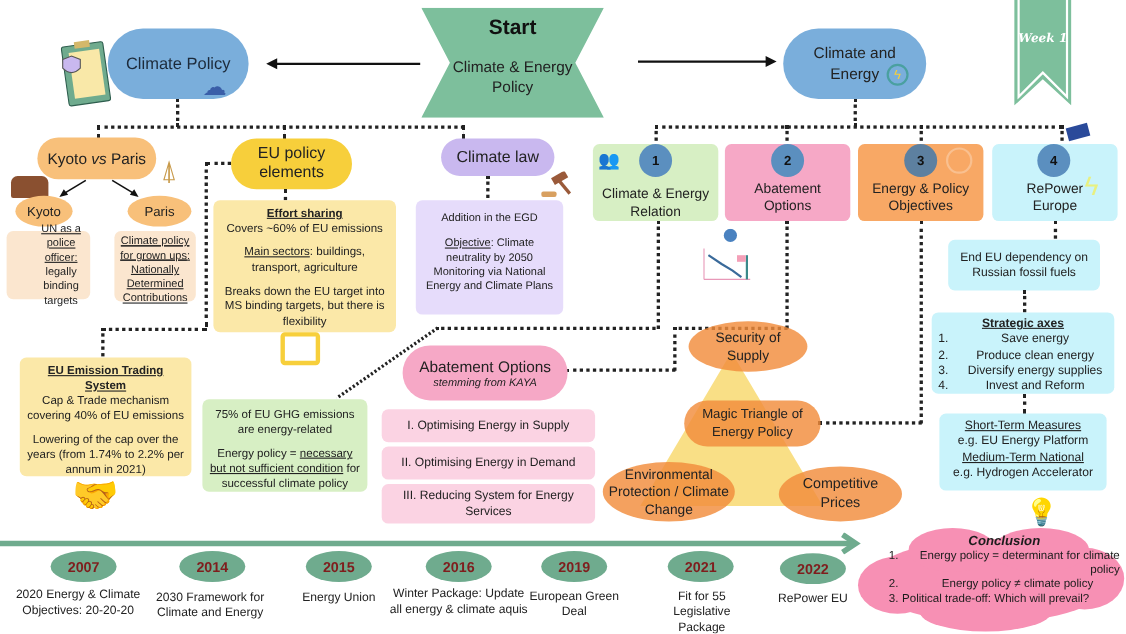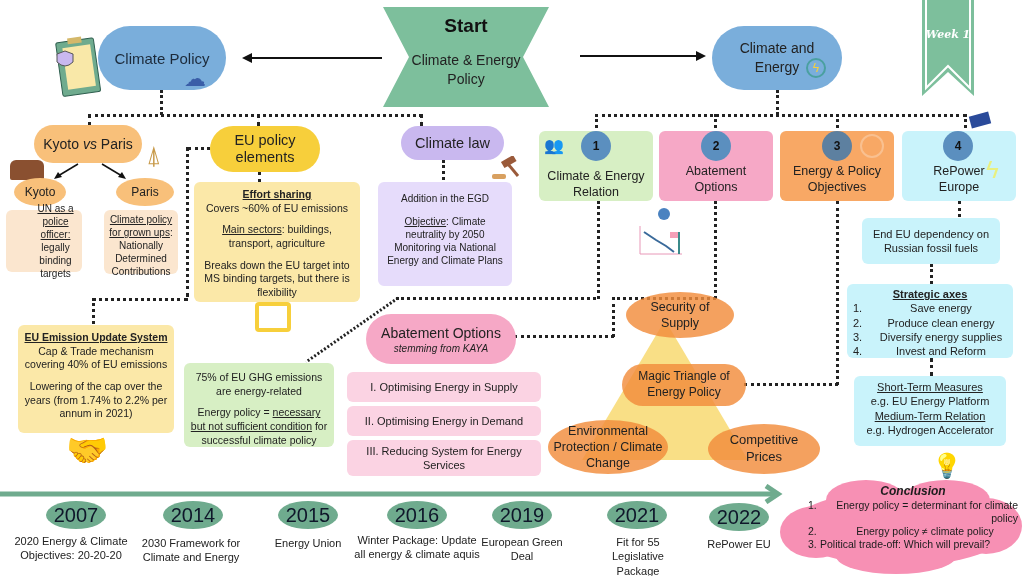--- a/index.html
+++ b/index.html
@@ -9,22 +9,22 @@
   .center { display: flex; align-items: center; justify-content: center; text-align: center; flex-direction: column; }
   .pill { border-radius: 40px; }
   .dot-v { position: absolute; border-left: 3px dotted #222; width: 0; }
   .dot-h { position: absolute; border-top: 3px dotted #222; height: 0; }
   .u { text-decoration: underline; }
   .b { font-weight: bold; }
   .i { font-style: italic; }
   .box { position: absolute; border-radius: 6px; text-align: center; font-size: 10.5px; line-height: 1.3; padding: 6px; }
   .num { position: absolute; width: 30px; height: 30px; border-radius: 50%; background: #5b8fbf; color: #111;
          font-size: 12px; font-weight: bold; display: flex; align-items: center; justify-content: center; }
-  .year { position: absolute; width: 60px; height: 28px; border-radius: 50%; background: #6fab8e; font-weight: normal;
-          font-size: 20px; color: #0f172a; display: flex; align-items: center; justify-content: center; }
+  .year { position: absolute; width: 60px; height: 28px; border-radius: 50%; background: #6fab8e; font-weight: bold;
+          font-size: 13px; color: #7f1d1d; display: flex; align-items: center; justify-content: center; }
   .ytext { position: absolute; width: 130px; text-align: center; font-size: 11px; line-height: 1.3; color: #222; }
   .oval { position: absolute; border-radius: 50%; background: rgba(242,140,60,0.82); display: flex; align-items: center;
           justify-content: center; text-align: center; font-size: 12.5px; line-height: 1.3; color: #222; }
 </style>
 </head>
 <body>
 
 <div class="abs" style="left:383px;top:7px;width:166px;height:100px;">
   <svg width="166" height="100" style="position:absolute;left:0;top:0">
     <polygon points="0,0 166,0 140,50 166,100 0,100 26,50" fill="#7dbf9c"></polygon>
@@ -84,21 +84,21 @@
 </svg>
 <div class="abs center" style="left:14px;top:178px;width:52px;height:28px;border-radius:50%;background:#f8c07a;font-size:12px;">
   <span>Kyoto</span>
 </div>
 <div class="abs center" style="left:116px;top:178px;width:58px;height:28px;border-radius:50%;background:#f8c07a;font-size:12px;">
   <span>Paris</span>
 </div>
 <div class="box" style="left:6px;top:210px;width:76px;height:62px;background:#fbe6cf;font-size:10px;display:flex;align-items:center;padding-left:29px;">
   <span><span class="u">UN as a police officer:</span><span> legally binding targets</span></span>
 </div>
-<div class="box" style="left:104px;top:210px;width:74px;height:64px;background:#fbe6cf;font-size:10px;padding:3px;">
+<div class="box" style="left:104px;top:210px;width:74px;height:64px;background:#fbe6cf;font-size:10px;padding:3px;text-decoration:underline;">
   <span class="u">Climate policy for grown ups</span><span>: Nationally Determined Contributions</span>
 </div>
 
 <div class="abs center pill" style="left:210px;top:126px;width:110px;height:46px;background:#f7cf3b;">
   <span style="font-size:14.5px;width:80px;line-height:1.2;">EU policy elements</span>
 </div>
 <div class="dot-v" style="left:258px;top:172px;height:10px;"></div>
 <div class="box" style="left:194px;top:182px;width:166px;height:120px;background:#fbe8a8;">
   <div class="b u">Effort sharing</div>
   <div>Covers ~60% of EU emissions</div>
@@ -106,21 +106,21 @@
   <div style="margin-top:8px">Breaks down the EU target into MS binding targets, but there is flexibility</div>
 </div>
 <div class="abs" style="left:255px;top:302px;width:36px;height:30px;border:4px solid #f7cf3b;border-radius:4px;"></div>
 
 <div class="dot-h" style="left:188px;top:147px;width:22px;"></div>
 <div class="dot-v" style="left:186px;top:147px;height:150px;"></div>
 <div class="dot-h" style="left:92px;top:298px;width:96px;"></div>
 <div class="dot-v" style="left:92px;top:298px;height:26px;"></div>
 
 <div class="box" style="left:18px;top:325px;width:156px;height:108px;background:#fbe8a8;font-size:10.5px;">
-  <div class="b u">EU Emission Update System</div>
+  <div class="b u">EU Emission Trading System</div>
   <div>Cap &amp; Trade mechanism covering 40% of EU emissions</div>
   <div style="margin-top:8px">Lowering of the cap over the years (from 1.74% to 2.2% per annum in 2021)</div>
 </div>
 <div class="abs" style="left:66px;top:430px;font-size:34px;color:#f7cf3b;">🤝</div>
 
 <div class="abs center pill" style="left:401px;top:126px;width:103px;height:34px;background:#c9b8ef;">
   <span style="font-size:14.5px;">Climate law</span>
 </div>
 <div class="abs" style="left:492px;top:156px;width:30px;height:26px;">
   <svg width="30" height="26">
@@ -251,21 +251,21 @@
     </div>
   <div style="display:flex">
       <span style="width:22px;text-align:left">4.</span>
       <span style="flex:1">Invest and Reform</span>
     </div>
 </div>
 <div class="dot-v" style="left:930px;top:358px;height:18px;"></div>
 <div class="box" style="left:854px;top:376px;width:152px;height:70px;background:#c9f3fb;font-size:11px;padding:4px;">
   <div class="u">Short-Term Measures</div>
   <div>e.g. EU Energy Platform</div>
-  <div class="u">Medium-Term Relation</div>
+  <div class="u">Medium-Term National</div>
   <div>e.g. Hydrogen Accelerator</div>
 </div>
 
 <svg class="abs" style="left:0;top:484px" width="790" height="20">
   <line x1="0" y1="10" x2="776" y2="10" stroke="#6fab8e" stroke-width="5"></line>
   <polyline points="766,2 778,10 766,18" fill="none" stroke="#6fab8e" stroke-width="5"></polyline>
 </svg>
 
 <div class="year" style="left:46px;top:501px;">2007</div>
 <div class="ytext" style="left:6px;top:534px;">2020 Energy &amp; Climate Objectives: 20-20-20</div>

